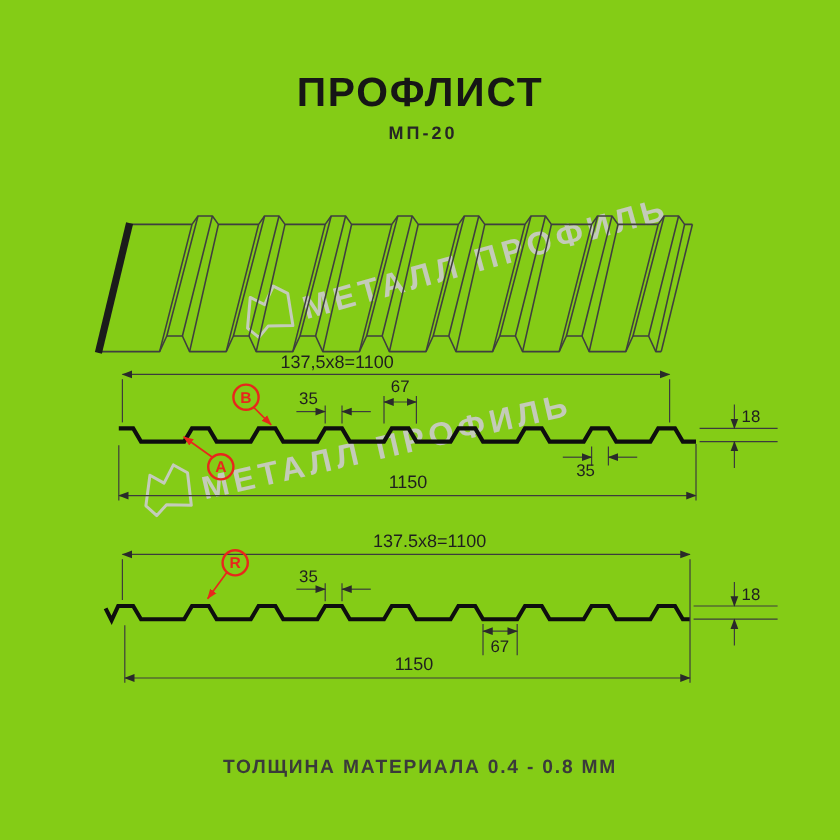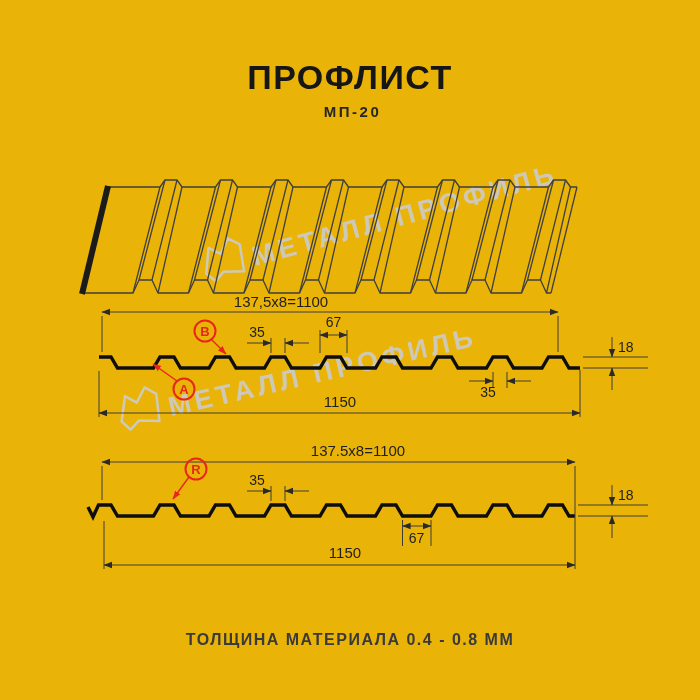--- a/index.html
+++ b/index.html
@@ -1,17 +1,17 @@
 <!DOCTYPE html>
 <html><head>
 <meta charset="utf-8">
 <style>
   html,body{margin:0;padding:0;background:#ffffff;}
   .page{
-    position:relative;width:700px;height:700px;background:#eab308;
+    position:relative;width:700px;height:700px;background:#84cc16;
     font-family:"Liberation Sans",sans-serif;overflow:hidden;
   }
   .title{
     position:absolute;top:58px;left:0;right:0;text-align:center;
     font-size:34px;font-weight:800;letter-spacing:1.5px;color:#161616;
   }
   .subtitle{
     position:absolute;top:103px;left:5px;right:0;text-align:center;
     font-size:15px;font-weight:700;letter-spacing:2.5px;color:#262626;
   }

